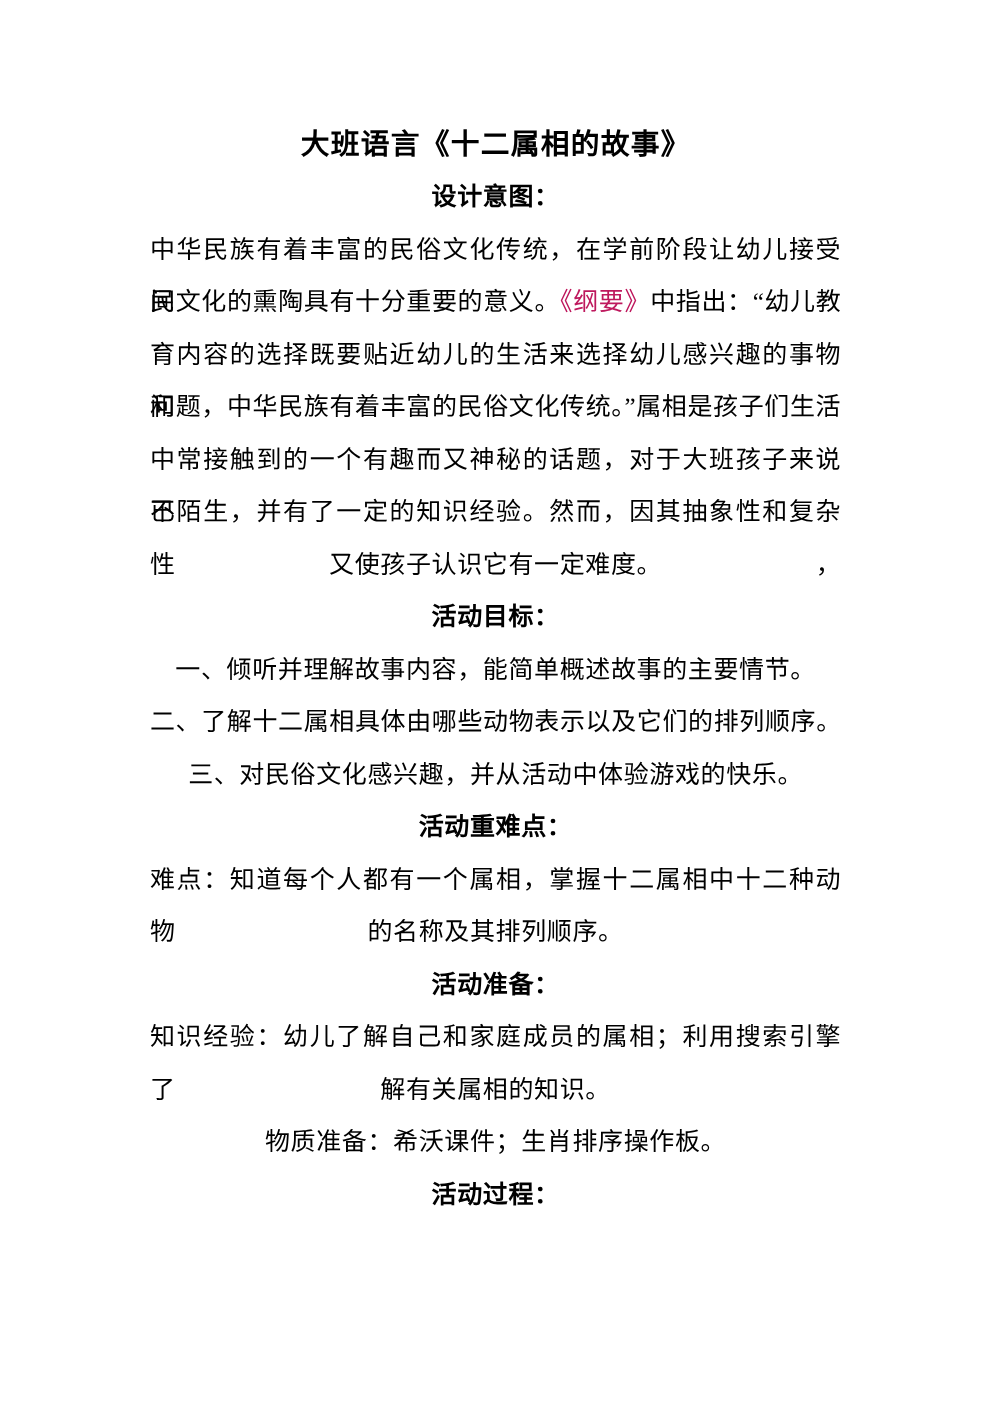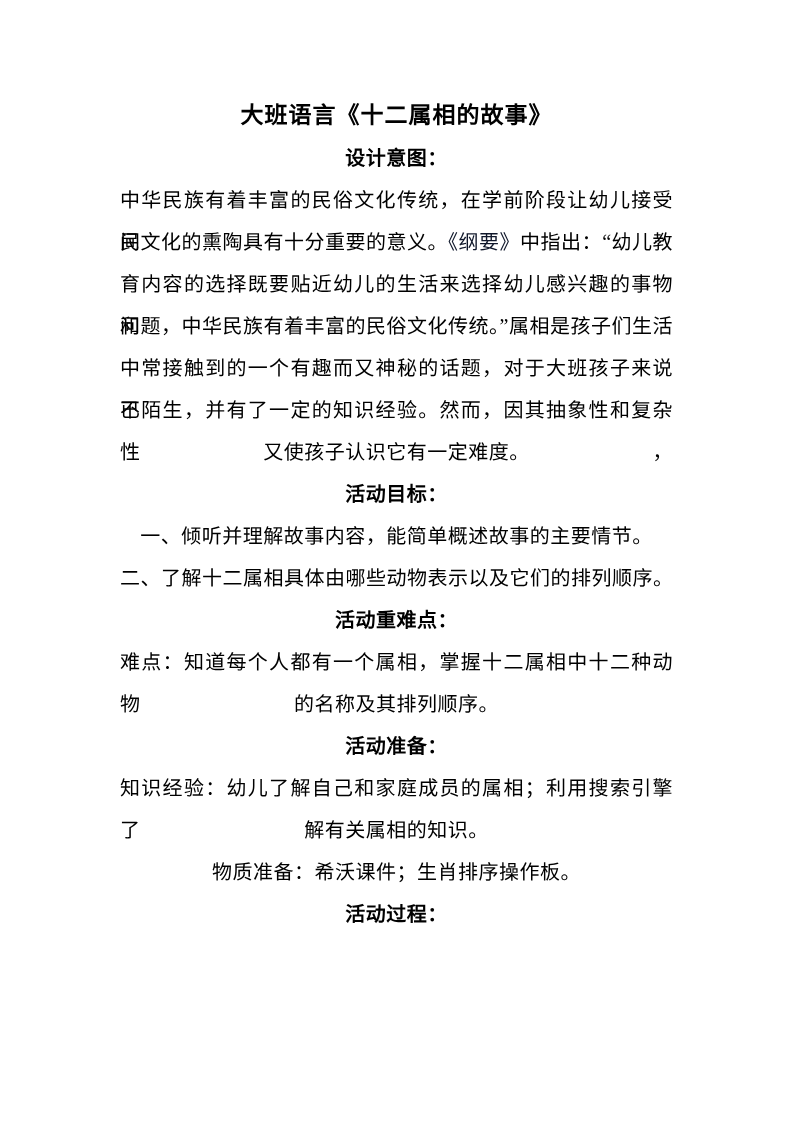--- a/index.html
+++ b/index.html
@@ -48,21 +48,21 @@
   .heading {
     font-weight: bold;
   }
   
   .fill {
     white-space: normal;
     text-align: justify;
     text-align-last: justify;
   }
   .muted {
-    color: #0f172a;
+    color: #be185d;
   }
   section { margin: 0; padding: 0; }
 </style>
 </head>
 <body>
 
 <div class="page">
   <div class="content">
 
     <p class="doc-title">大班语言《十二属相的故事》</p>
@@ -75,20 +75,21 @@
       <p class="line fill">问题，中华民族有着丰富的民俗文化传统。”属相是孩子们生活</p>
       <p class="line fill">中常接触到的一个有趣而又神秘的话题，对于大班孩子来说已</p>
       <p class="line fill">不陌生，并有了一定的知识经验。然而，因其抽象性和复杂性，</p>
       <p class="line">又使孩子认识它有一定难度。</p>
     </section>
 
     <section>
       <p class="line heading">活动目标：</p>
       <p class="line">一、倾听并理解故事内容，能简单概述故事的主要情节。</p>
       <p class="line">二、了解十二属相具体由哪些动物表示以及它们的排列顺序。</p>
+      <p class="line">三、对民俗文化感兴趣，并从活动中体验游戏的快乐。</p>
     </section>
 
     <section>
       <p class="line heading">活动重难点：</p>
       <p class="line fill">难点：知道每个人都有一个属相，掌握十二属相中十二种动物</p>
       <p class="line">的名称及其排列顺序。</p>
     </section>
 
     <section>
       <p class="line heading">活动准备：</p>

